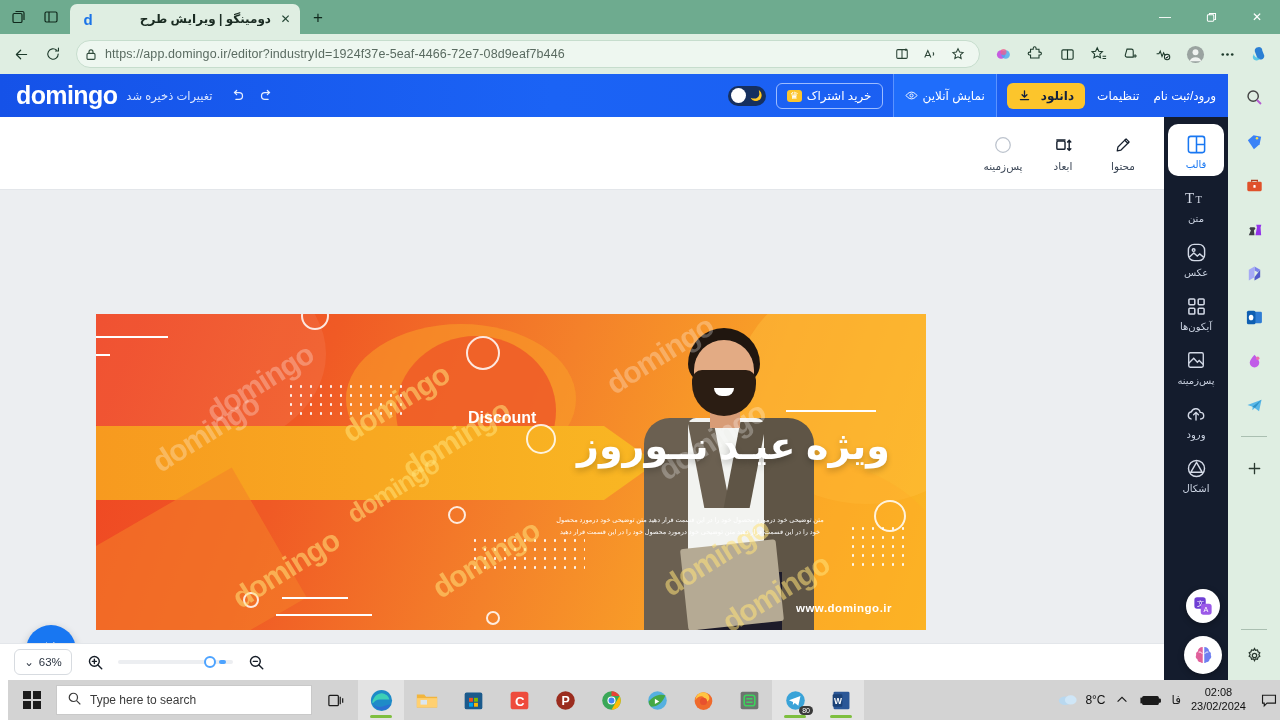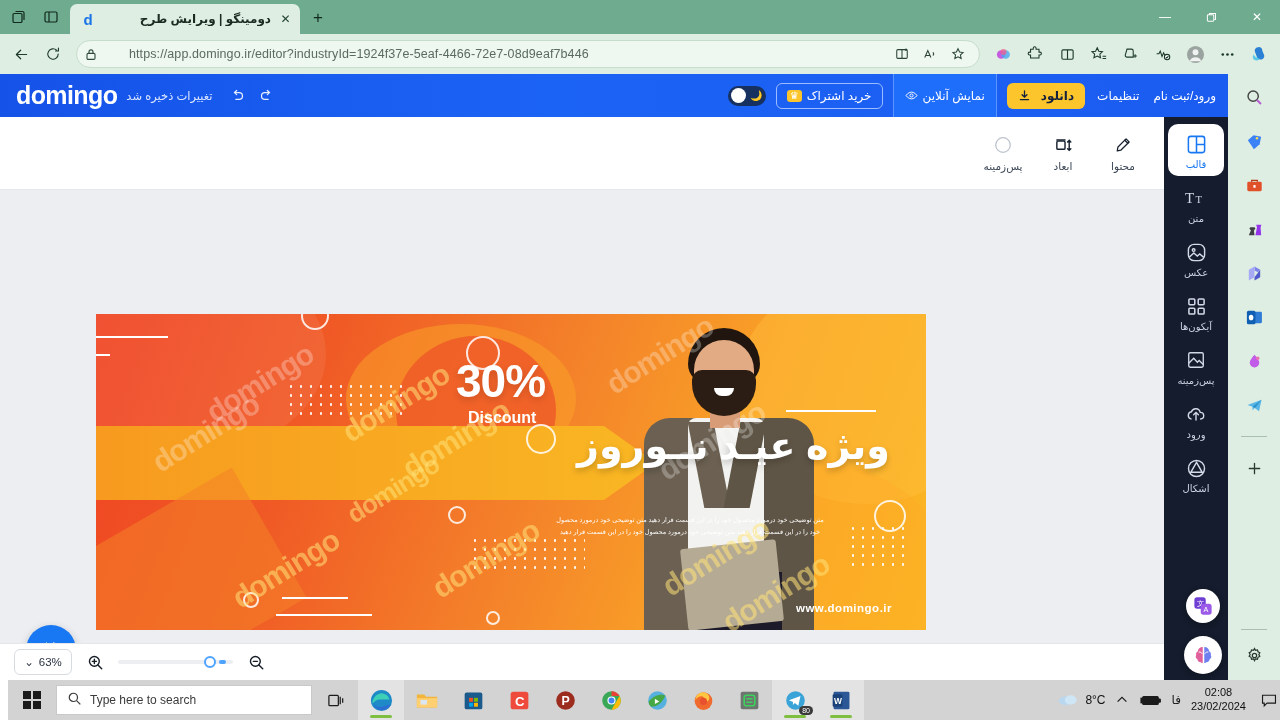--- a/index.html
+++ b/index.html
@@ -72,21 +72,21 @@
     display: flex; align-items: center; justify-content: center; color: #1d3a2b;
   }
   .omnibox {
     flex: 1; height: 28px; margin: 0 6px;
     background: #eef7f0; border: 1px solid #c6ddcd; border-radius: 14px;
     display: flex; align-items: center; padding: 0 8px; gap: 8px;
     min-width: 0;
   }
   .omnibox .lock { display: flex; align-items: center; color: #304b3c; }
   .url { font-size: 12.5px; color: #5a6b61; white-space: nowrap; overflow: hidden;
-         text-overflow: ellipsis; flex: 1; letter-spacing: .1px; margin-left: 24px; }
+         text-overflow: ellipsis; flex: 1; letter-spacing: .1px; }
   .omni-right { display: flex; align-items: center; gap: 2px; }
   .omni-btn { width: 26px; height: 26px; border-radius: 4px; display: flex;
               align-items: center; justify-content: center; color: #2b4436; }
 
   
   .viewport {
     position: absolute; left: 0; top: 74px; width: 1228px; height: 606px;
     background: #ffffff; overflow: hidden;
   }
 
@@ -576,21 +576,20 @@
           <div class="wm" style="left:130px;top:238px;">domingo</div>
           <div class="wm" style="left:560px;top:226px;">domingo</div>
           <div class="wm" style="left:620px;top:262px;">domingo</div>
 
           <div class="bn-title2">ویژه عیـد نــوروز</div>
           <div class="bn-body">
             <div>متن توضیحی خود درمورد محصول خود را در این قسمت قرار دهید  متن توضیحی خود درمورد محصول</div>
             <div>خود را در این قسمت قرار دهید متن توضیحی خود درمورد محصول خود را در این قسمت قرار دهید</div>
           </div>
           <div class="bn-site">www.domingo.ir</div>
-          <div class="bn-disc-num">30%</div>
           <div class="bn-disc-lb">Discount</div>
 
           <div class="sel-frame"></div>
         </div>
 
         <div class="magic-fab">
           <svg width="22" height="22" viewBox="0 0 22 22" fill="none" stroke="#fff" stroke-width="1.6" stroke-linecap="round">
             <path d="M13.8 4.2L5 13l3.2 3.2 8.8-8.8z"></path>
               <path d="M6.6 5.2l.5 1.5 1.5.5-1.5.5-.5 1.5-.5-1.5L4.6 7.2l1.5-.5z" fill="#fff"></path>
             <path d="M15.8 12.4l.4 1.2 1.2.4-1.2.4-.4 1.2-.4-1.2-1.2-.4 1.2-.4z" fill="#fff"></path>

